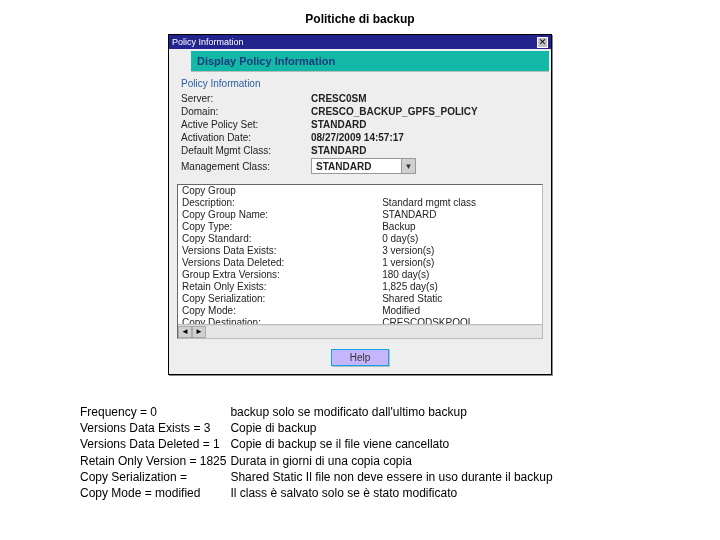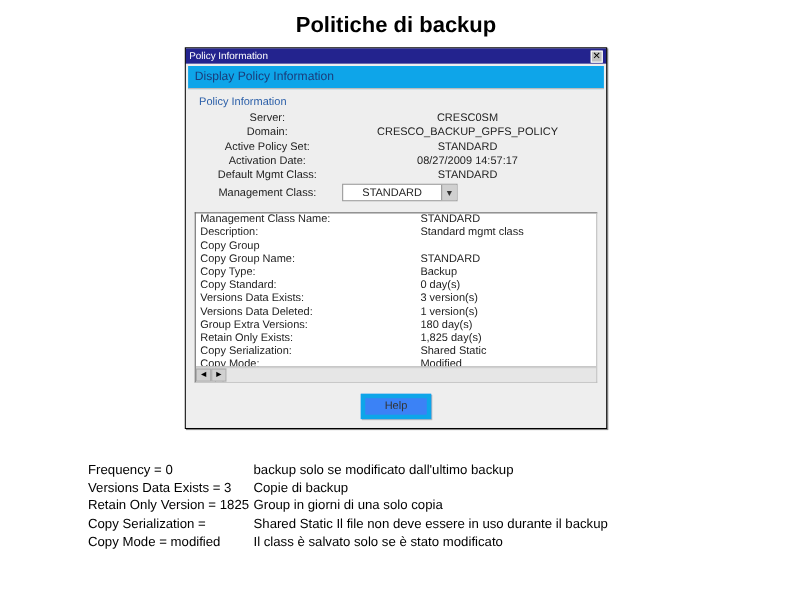--- a/index.html
+++ b/index.html
@@ -6,21 +6,21 @@
   body {
     margin: 0;
     width: 720px;
     height: 540px;
     font-family: Arial, sans-serif;
     background: #fff;
     font-size: 11px;
   }
   .page-title {
     text-align: center;
-    font-size: 20px;
+    font-size: 12px;
     font-weight: bold;
     margin: 12px 0 8px 0;
   }
   .window {
     width: 384px;
     margin: 0 auto;
     border: 1px solid #000;
     background: #e8e8e8;
     box-shadow: 1px 1px 0 #888;
   }
@@ -45,26 +45,27 @@
     justify-content: center;
     font-size: 9px;
     color: #000;
     line-height: 1;
   }
   .inner {
     background: #eeeeee;
     padding: 2px;
   }
   .header {
-    background: #0ea5e9;
+    background: #14b8a6;
     color: #1a3c7a;
-    font-weight: normal;
+    font-weight: bold;
     padding: 4px 6px;
     border-bottom: 1px solid #bbb;
     font-size: 11px;
+    margin-left: 20px;
   }
   .groupbox {
     margin: 4px;
     padding: 2px 4px 4px 4px;
   }
   .groupbox-title {
     color: #2a5ea8;
     font-size: 10px;
     padding: 0 2px 2px 2px;
   }
@@ -76,26 +77,27 @@
   }
   .form-row {
     display: flex;
     align-items: center;
     font-size: 10px;
     color: #222;
     filter: blur(0.4px);
   }
   .form-row .label {
     width: 130px;
-    text-align: center;
+    text-align: left;
     padding-right: 6px;
   }
   .form-row .value {
     flex: 1;
-    text-align: center;
+    text-align: left;
+    font-weight: bold;
   }
   .form-row.dropdown .value-wrap {
     display: flex;
     align-items: center;
     background: #fff;
     border: 1px solid #999;
     height: 16px;
     width: 105px;
   }
   .form-row.dropdown .value { padding: 0 4px; font-size: 10px; }
@@ -153,22 +155,22 @@
     align-items: center;
     justify-content: center;
   }
   .sb-track { flex: 1; background: #e6e6e6; height: 12px; }
   .btn-row {
     text-align: center;
     padding: 6px 0;
   }
   .help-btn {
     display: inline-block;
-    background: #3b82f6;
-    border: 4px solid #0ea5e9;
+    background: #c4b5fd;
+    border: 1px solid #0ea5e9;
     padding: 2px 18px;
     font-size: 10px;
     color: #333;
     box-shadow: 1px 1px 0 #bbb;
     filter: blur(0.3px);
   }
   .explain {
     width: 560px;
     margin: 29px auto 0 auto;
     font-size: 12px;
@@ -222,30 +224,26 @@
             <span class="dd-arrow">▼</span>
           </span>
         </div>
       </div>
     </div>
 
     <div class="list-area">
       <table class="list-table">
         <tbody id="list-body">
             <tr>
-              <td class="k">Management Class Name:</td>
-              <td class="v">STANDARD</td>
+              <td class="k">Copy Group</td>
+              <td class="v"></td>
             </tr>
             <tr>
               <td class="k">Description:</td>
               <td class="v">Standard mgmt class</td>
-            </tr>
-            <tr>
-              <td class="k">Copy Group</td>
-              <td class="v"></td>
             </tr>
             <tr>
               <td class="k">Copy Group Name:</td>
               <td class="v">STANDARD</td>
             </tr>
             <tr>
               <td class="k">Copy Type:</td>
               <td class="v">Backup</td>
             </tr>
             <tr>
@@ -300,22 +298,26 @@
     <tbody id="explain-body">
         <tr>
           <td class="ek">Frequency = 0</td>
           <td>backup solo se modificato dall'ultimo backup</td>
         </tr>
         <tr>
           <td class="ek">Versions Data Exists = 3</td>
           <td>Copie di backup</td>
         </tr>
         <tr>
+          <td class="ek">Versions Data Deleted = 1</td>
+          <td>Copie di backup se il file viene cancellato</td>
+        </tr>
+        <tr>
           <td class="ek">Retain Only Version = 1825</td>
-          <td>Group in giorni di una solo copia</td>
+          <td>Durata in giorni di una copia copia</td>
         </tr>
         <tr>
           <td class="ek">Copy Serialization =</td>
           <td>Shared Static Il file non deve essere in uso durante il backup</td>
         </tr>
         <tr>
           <td class="ek">Copy Mode = modified</td>
           <td>Il class è salvato solo se è stato modificato</td>
         </tr>
       </tbody>

